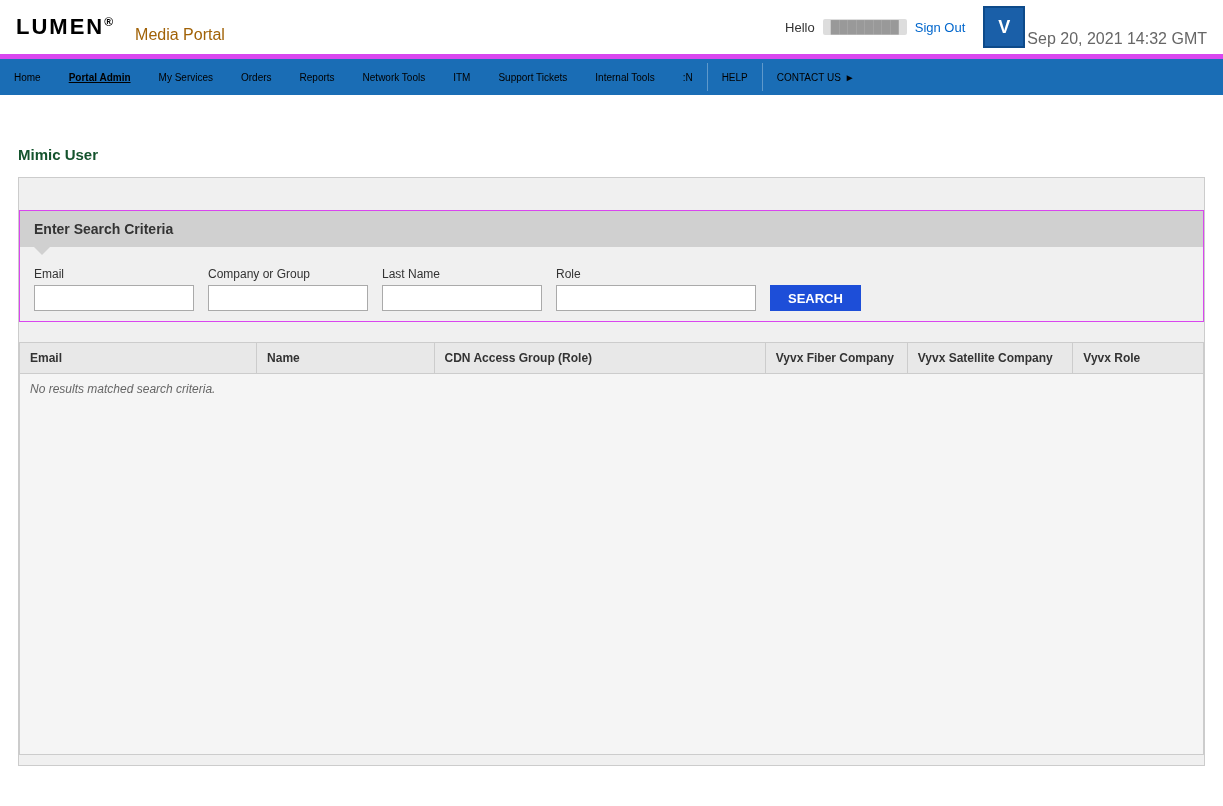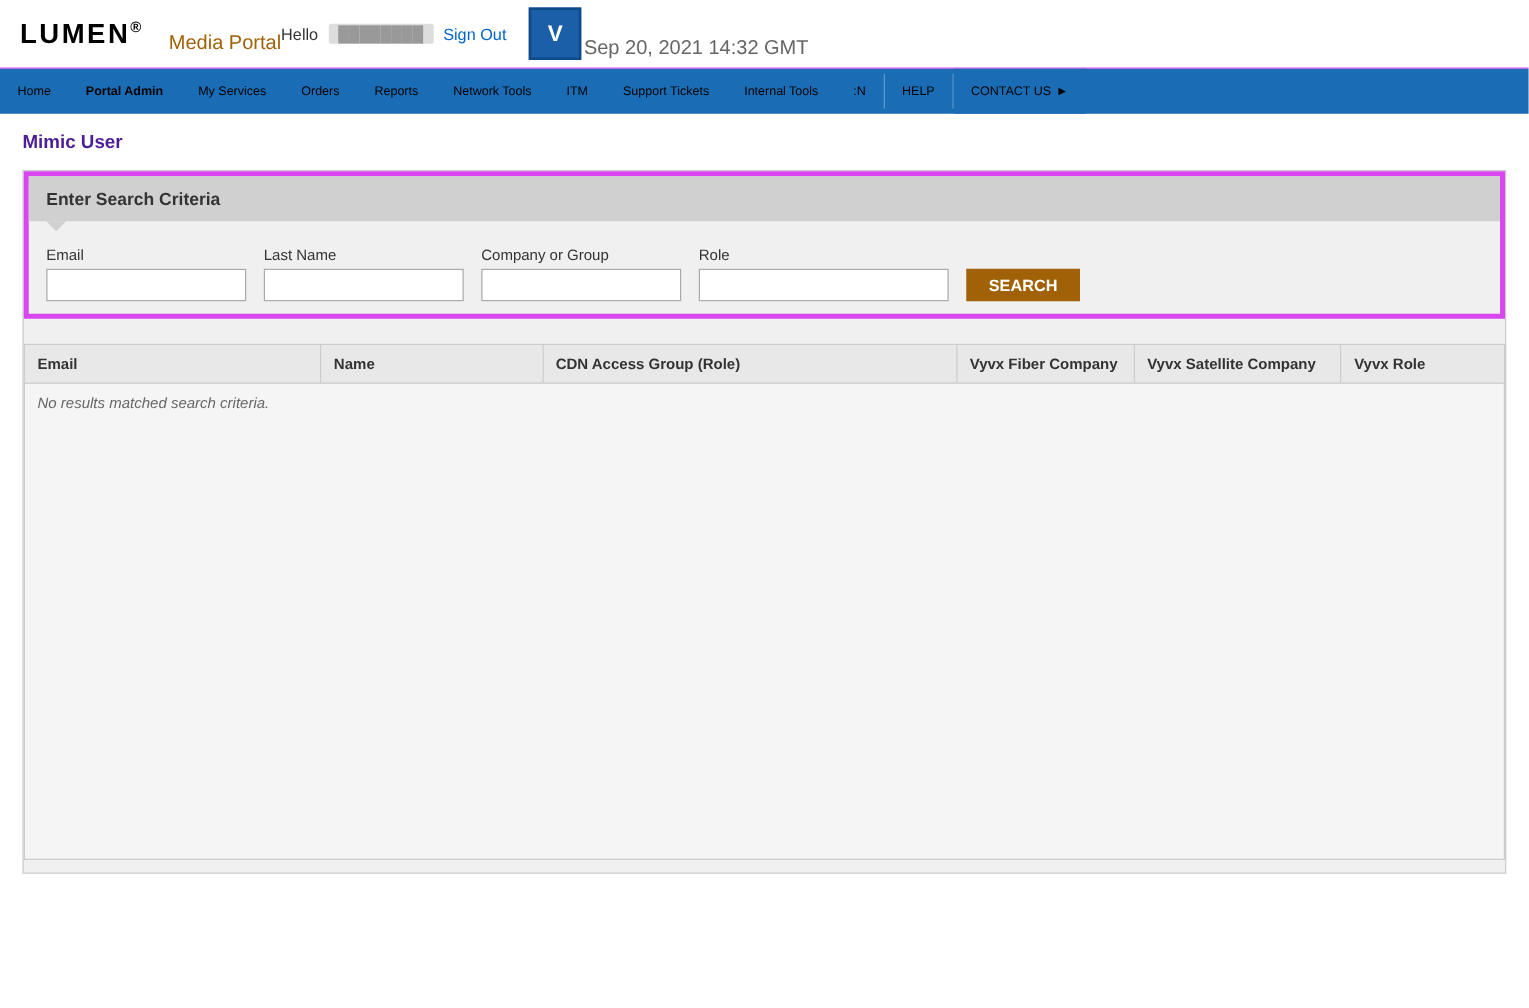--- a/index.html
+++ b/index.html
@@ -2,22 +2,23 @@
 <html><head>
   <meta charset="utf-8">
   <style>
     * { box-sizing: border-box; margin: 0; padding: 0; }
     body { font-family: Arial, sans-serif; font-size: 13px; color: #333; background: #fff; }
 
     
     .top-bar {
       display: flex;
       align-items: center;
+      justify-content: space-between;
       padding: 6px 16px;
-      border-bottom: 1px solid #d946ef;
+      border-bottom: 5px solid #d946ef;
       background: #fff;
     }
     .top-bar-left {
       display: flex;
       align-items: center;
       gap: 20px;
     }
     .logo-text {
       font-size: 22px;
       font-weight: 900;
@@ -78,47 +79,50 @@
       padding: 9px 14px;
       color: #000000;
       font-size: 10px;
       cursor: pointer;
       white-space: nowrap;
       display: flex;
       align-items: center;
       text-decoration: none;
     }
     .nav-item.active {
+      text-decoration: underline;
       font-weight: bold;
     }
     .nav-divider {
       width: 1px;
       background: rgba(255,255,255,0.3);
       margin: 4px 0;
     }
     .nav-item.contact {
       background: #1a6db5;
     }
 
     
     .page-content {
       padding: 14px 18px;
     }
     .page-heading {
       font-size: 15px;
       font-weight: bold;
-      color: #4c1d95;
+      color: #14532d;
       margin-bottom: 14px;
+      margin-top: 37px;
     }
 
     
     .search-panel {
-      border: 4px solid #d946ef;
+      border: 1px solid #d946ef;
       background: #f0f0f0;
       margin-bottom: 0;
+      margin-top: 32px;
     }
     .search-panel-header {
       background: #d0d0d0;
       padding: 10px 14px;
       font-size: 14px;
       font-weight: bold;
       color: #333;
       position: relative;
     }
     .search-panel-header::after {
@@ -152,21 +156,21 @@
       border: 1px solid #aaa;
       padding: 2px 6px;
       font-size: 12px;
       background: #fff;
       width: 160px;
     }
     .field-group.role input {
       width: 200px;
     }
     .btn-search {
-      background: #a16207;
+      background: #1d4ed8;
       color: #fff;
       border: none;
       padding: 6px 18px;
       font-size: 13px;
       font-weight: bold;
       cursor: pointer;
       height: 26px;
       display: flex;
       align-items: center;
       white-space: nowrap;
@@ -275,25 +279,25 @@
     <div class="search-panel">
       <div class="search-panel-header">
         <span>Enter Search Criteria</span>
       </div>
       <div class="search-fields">
         <div class="field-group">
           <label>Email</label>
           <input type="text" placeholder="" style="">
         </div>
         <div class="field-group">
-          <label>Last Name</label>
+          <label>Company or Group</label>
           <input type="text" placeholder="" style="">
         </div>
         <div class="field-group">
-          <label>Company or Group</label>
+          <label>Last Name</label>
           <input type="text" placeholder="" style="">
         </div>
         <div class="field-group role">
           <label>Role</label>
           <input type="text" placeholder="" style="">
         </div>
         <button class="btn-search">SEARCH</button>
       </div>
     </div>
 

